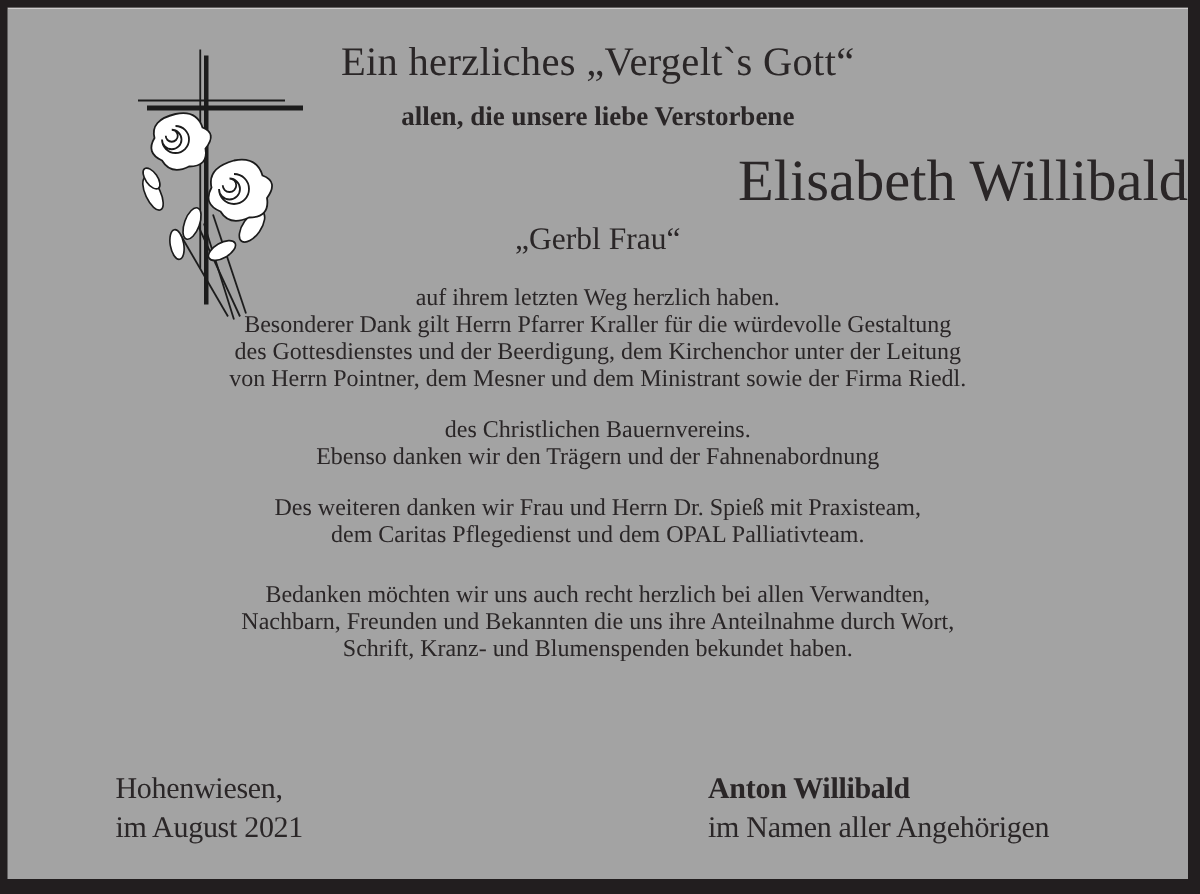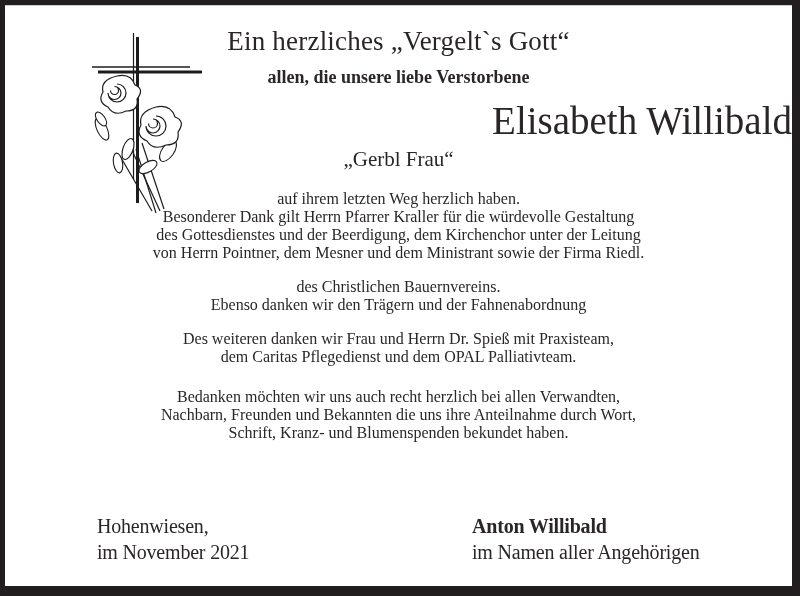--- a/index.html
+++ b/index.html
@@ -1,20 +1,20 @@
 <!DOCTYPE html>
 <html lang="de"><head>
 <meta charset="utf-8">
 <style>
   html, body { margin: 0; padding: 0; background: #221e1f; }
   .page {
     position: relative;
     width: 800px; height: 596px;
     box-sizing: border-box;
-    background: #ffffff;
+    background: #a3a3a3;
     border-style: solid;
     border-color: #221e1f;
     border-width: 5px 8px 10px 5px;
     box-shadow: inset 0 1px 0 #cfcccd;
     font-family: "Liberation Serif", serif;
     color: #2a2627;
     overflow: hidden;
   }
   .content { text-align: center; padding-top: 21px; }
   .line { white-space: nowrap; }
@@ -29,21 +29,21 @@
     position: absolute;
     left: 85px; top: 26px;
     width: 116px; height: 186px;
     pointer-events: none;
   }
   .footer-left, .footer-right {
     position: absolute; top: 508px;
     text-align: left; font-size: 20px; line-height: 26px;
     letter-spacing: -0.2px;
   }
-  .footer-left  { left: 92px; }
+  .footer-left  { left: 72px; }
   .footer-right { left: 467px; }
   .signature-name { font-weight: bold; }
 </style>
 </head>
 <body>
 
 <div class="page">
 
   <div class="artwork">
     <svg width="116" height="186" viewBox="0 0 116 186" xmlns="http://www.w3.org/2000/svg">
@@ -110,21 +110,21 @@
     <p class="para last">
       </p>
       <div class="line">Bedanken möchten wir uns auch recht herzlich bei allen Verwandten,</div>
       <div class="line">Nachbarn, Freunden und Bekannten die uns ihre Anteilnahme durch Wort,</div>
       <div class="line">Schrift, Kranz- und Blumenspenden bekundet haben.</div>
     <p></p>
   </div>
 
   <div class="footer-left">
     <div class="line">Hohenwiesen,</div>
-    <div class="line">im November 2021</div>
+    <div class="line">im August 2021</div>
   </div>
 
   <div class="footer-right">
     <div class="line signature-name">Anton Willibald</div>
     <div class="line">im Namen aller Angehörigen</div>
   </div>
 
 </div>
 
 </body></html>

